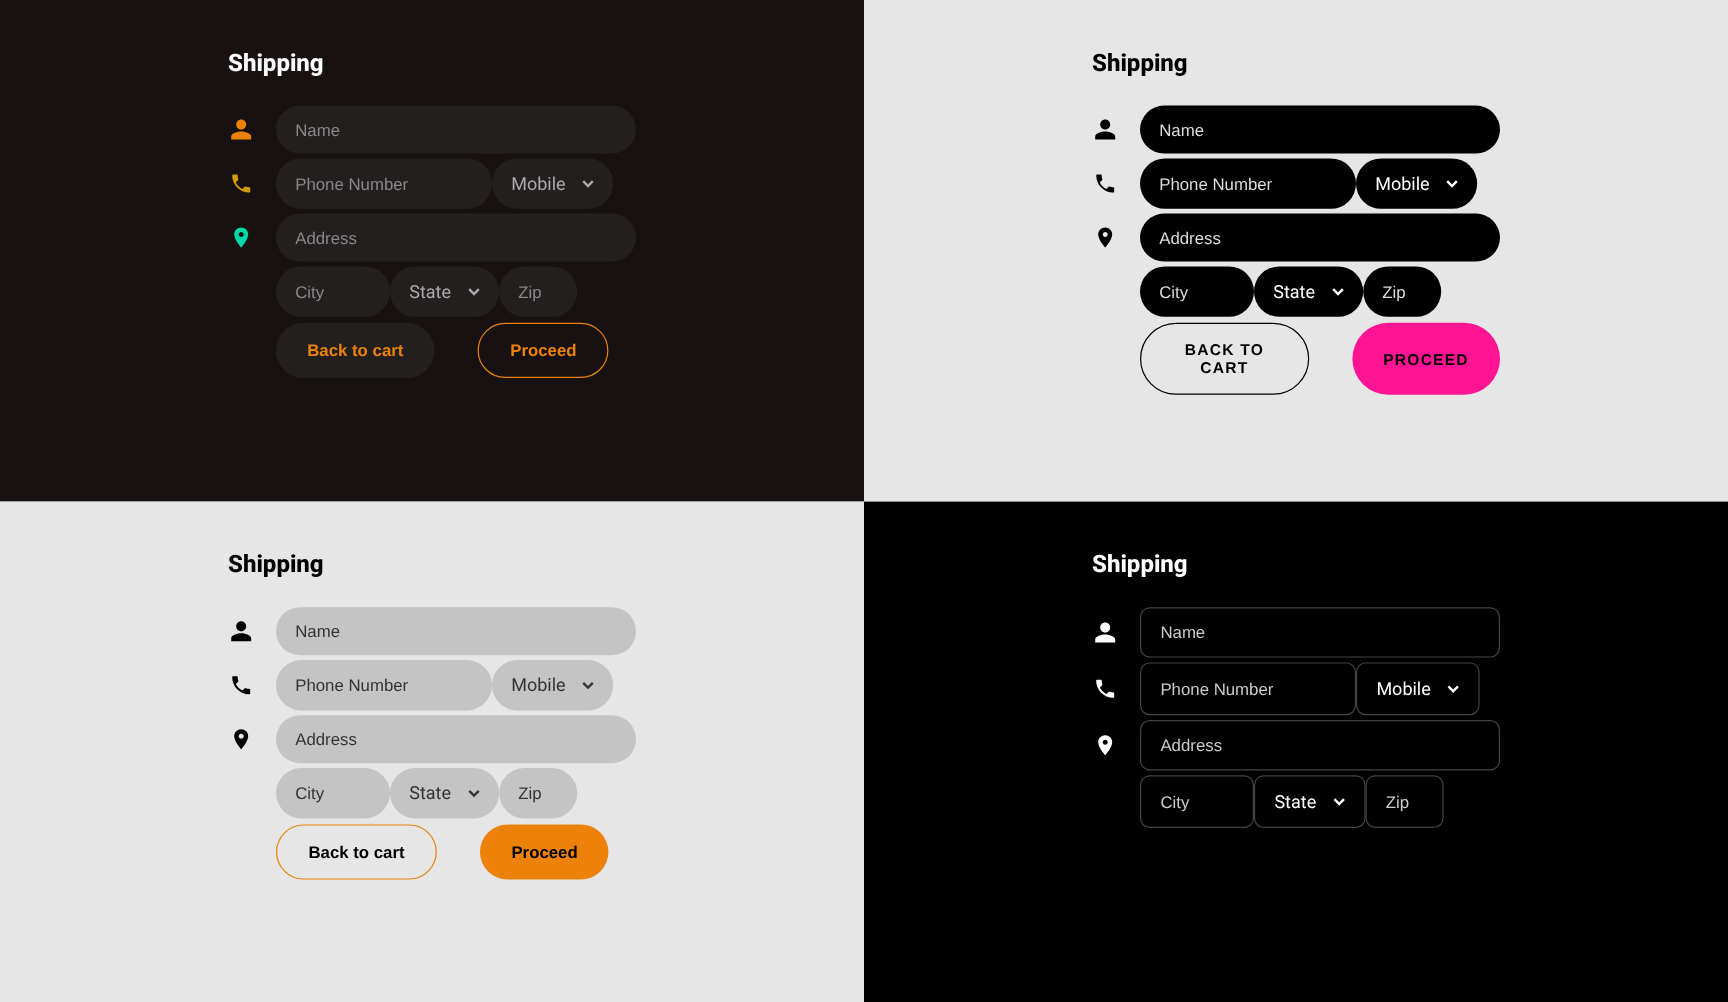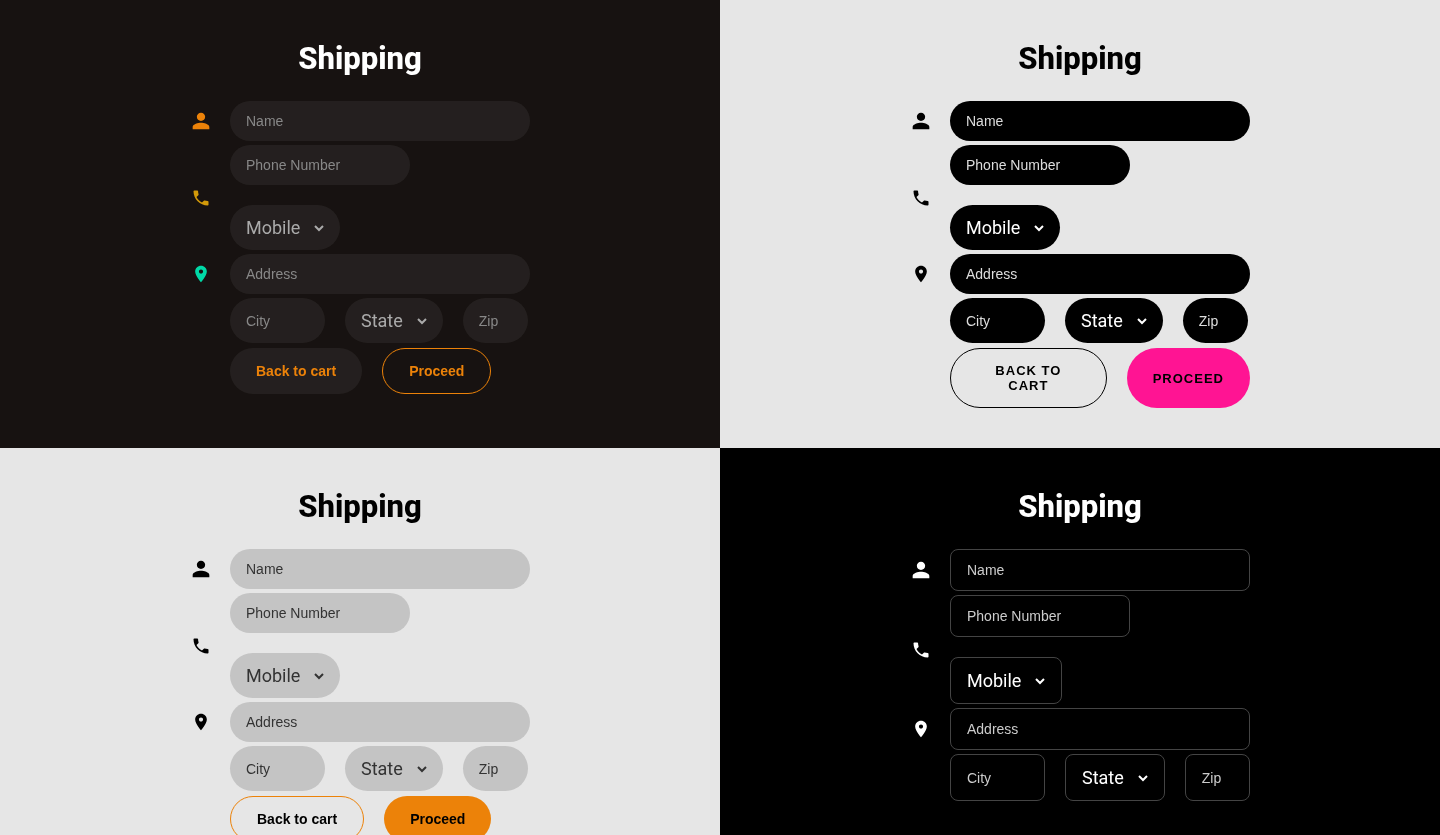--- a/index.html
+++ b/index.html
@@ -8,37 +8,37 @@
 .grid { display: grid; grid-template-columns: 1fr 1fr; grid-template-rows: 1fr 1fr; width: 1440px; height: 835px; }
 
 .panel { padding: 40px 190px; }
 
 
 .p1 { background: #171211; color: #fff; }
 .p2 { background: #e6e6e6; color: #000; }
 .p3 { background: #e6e6e6; color: #000; }
 .p4 { background: #000; color: #fff; }
 
-.heading { font-size: 31px; font-weight: 800; margin-bottom: 24px; text-align: center; }
+.heading { font-size: 20px; font-weight: 800; margin-bottom: 24px; }
 
 .row { display: flex; align-items: center; gap: 18px; margin-bottom: 4px; }
 .row.indented { padding-left: 40px; align-items: center; }
 
 .icon { width: 22px; display:flex; align-items:center; justify-content:center; flex-shrink:0; }
 .icon svg { width: 20px; height: 20px; }
 
-.fields { display:flex; gap:20px; flex-wrap:wrap; flex:1; }
+.fields { display:flex; flex-wrap:wrap; flex:1; }
 
 .input { border: none; font-size: 14px; padding: 12px 16px; border-radius: 999px; outline: none; background: transparent; }
 .input.wide { flex: 1; min-width: 280px; }
 .input.med { width: 180px; }
 .input.sm { width: 95px; }
 .input.xs { width: 65px; }
 
-.select { display:flex; align-items:center; justify-content:space-between; gap:14px; font-size:18px; padding:12px 16px; border-radius:999px; cursor:pointer; }
+.select { display:flex; align-items:center; justify-content:space-between; gap:14px; font-size:15px; padding:12px 16px; border-radius:999px; cursor:pointer; }
 .select .chev { width:10px; height:10px; }
 
 
 .p1 .input, .p1 .select { background: rgba(255,255,255,0.06); color:#aaa; }
 .p1 .input::placeholder { color:#888; }
 .p1 .ic-user { fill:#ec8209; }
 .p1 .ic-phone { fill:#d39a0a; }
 .p1 .ic-pin { fill:#00d9a7; }
 .btn { font-size:14px; font-weight:600; padding:14px 26px; border-radius:999px; cursor:pointer; border:none; background:transparent; }
 .p1 .btn-back { background: rgba(255,255,255,0.06); color:#ec8209; }
@@ -56,21 +56,21 @@
 .p3 .input::placeholder { color:#333; }
 .p3 .ic-user, .p3 .ic-phone, .p3 .ic-pin { fill:#000; }
 .p3 .btn-back { border:1px solid #ec8209; color:#000; }
 .p3 .btn-proceed { background:#ec8209; color:#000; }
 
 
 .p4 .input, .p4 .select { background: transparent; border:1px solid #444; color:#fff; border-radius:8px; }
 .p4 .input::placeholder { color:#ccc; }
 .p4 .ic-user, .p4 .ic-phone, .p4 .ic-pin { fill:#fff; }
 
-.actions { display:flex; gap:20px; padding-left:40px; margin-top: 5px;}
+.actions { display:flex; gap:36px; padding-left:40px; margin-top: 5px;}
 </style>
 </head>
 <body>
 
 <div class="grid">
 
 <div class="panel p1">
   <h2 class="heading">Shipping</h2>
   <div class="row">
     <span class="icon">

